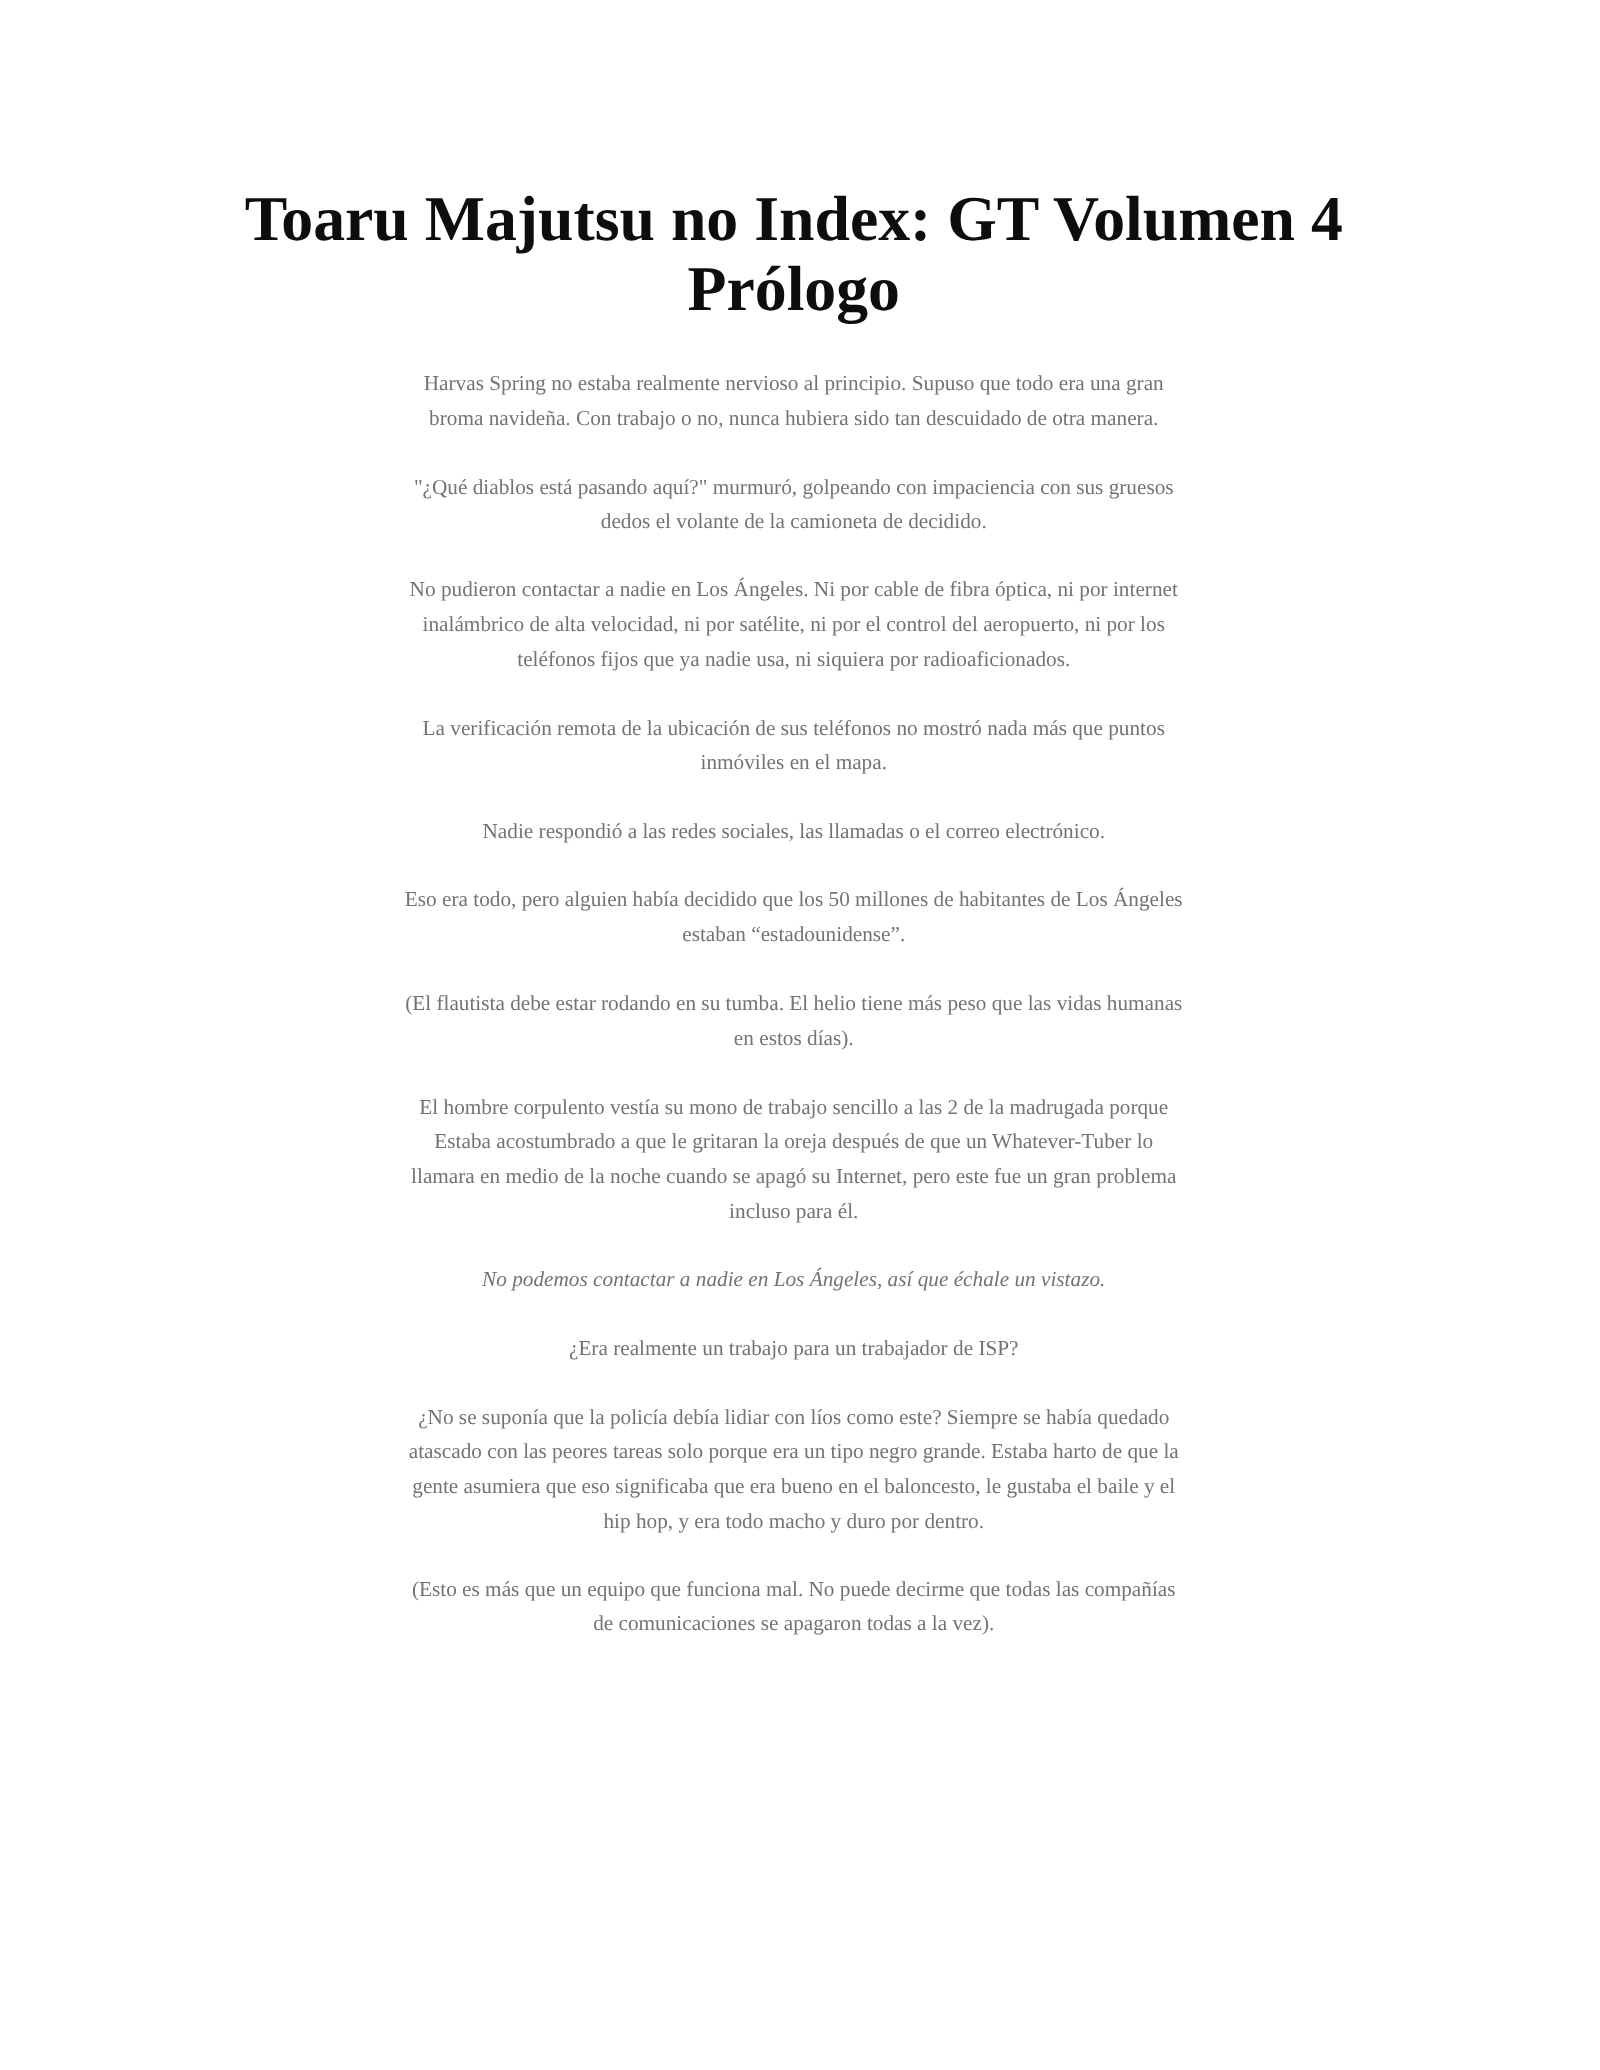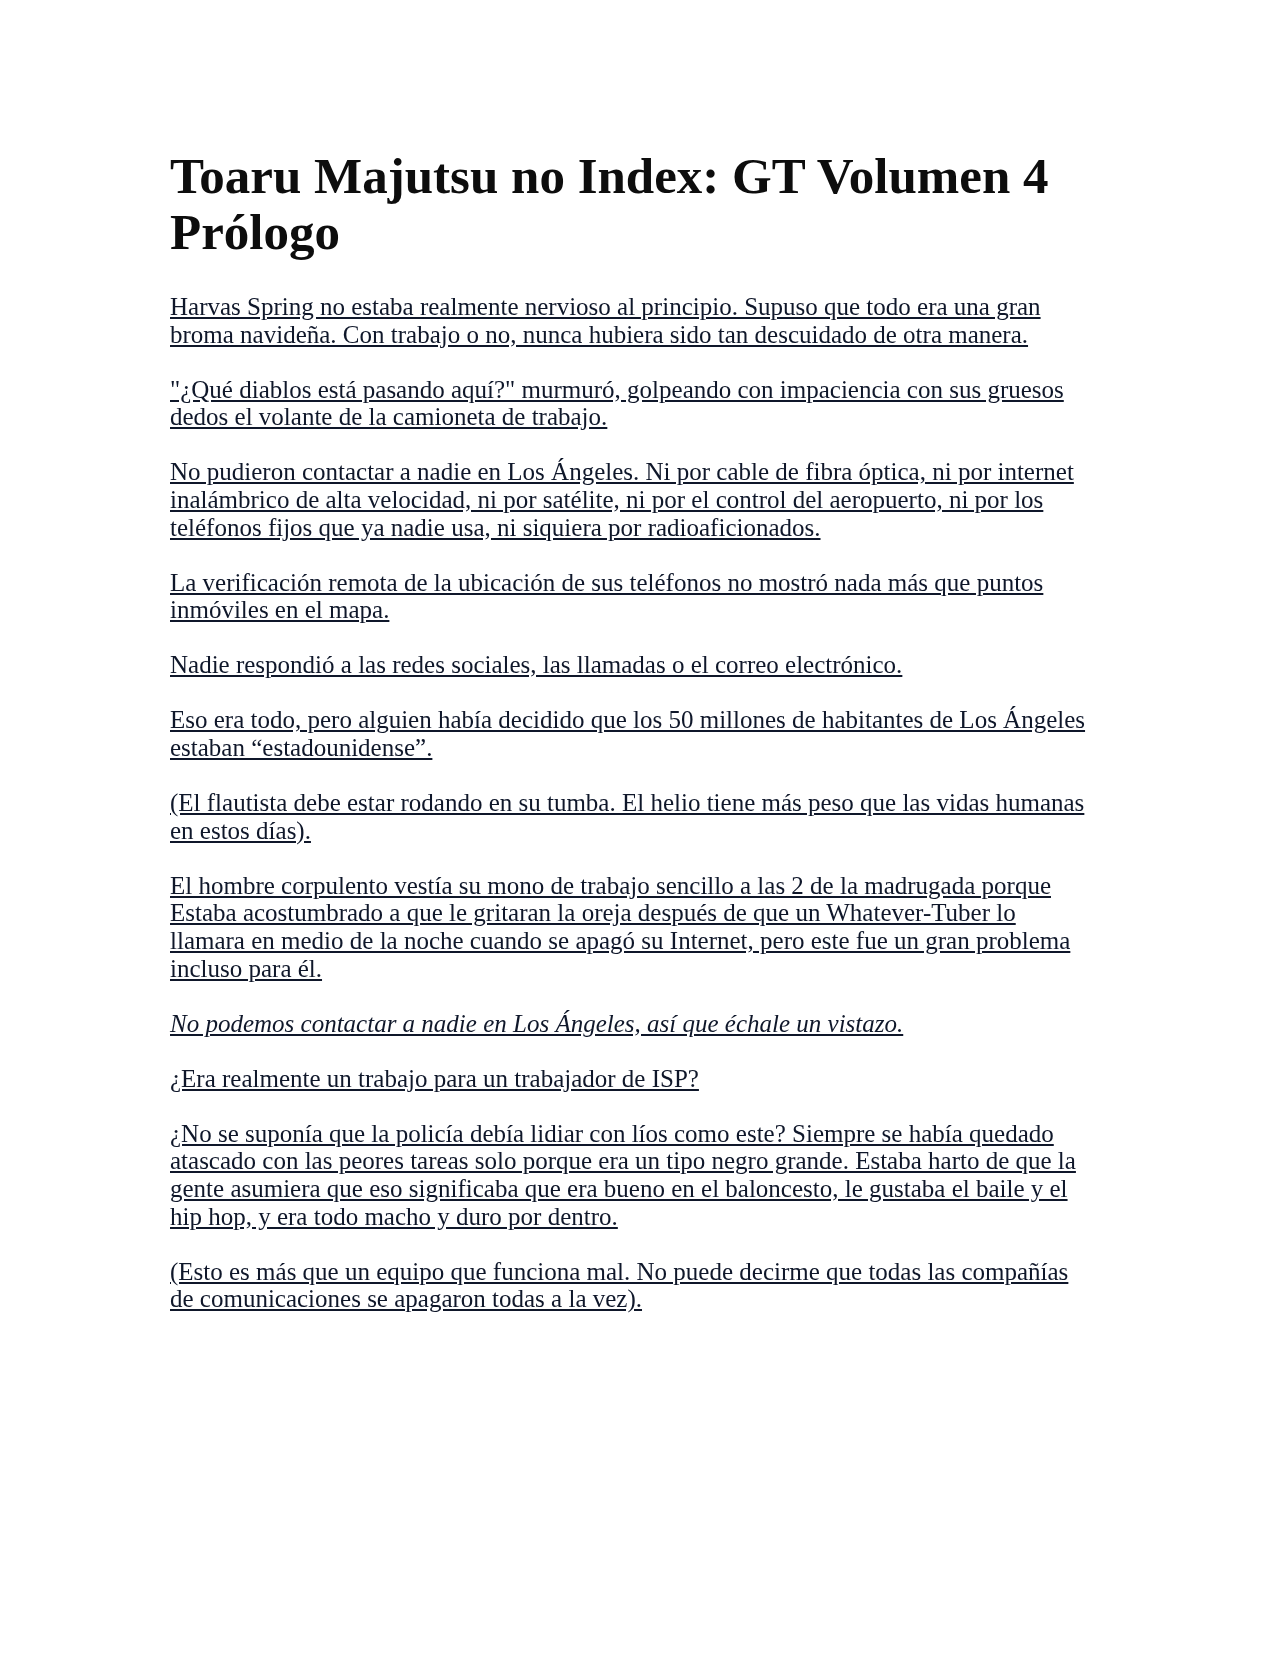--- a/index.html
+++ b/index.html
@@ -34,50 +34,50 @@
       color: #0d0d0d;
     }
     .body {
       position: absolute;
       top: 293px;
       left: 0;
       width: 930px;
     }
     .para {
       margin: 0 0 27.5px 0;
-      font-size: 25px;
+      font-size: 17px;
       line-height: 27.6px;
-      color: #0f172a;
-      text-decoration: underline;
+      color: #737373;
     }
     .para.italic {
       font-style: italic;
     }
     .line {
       display: block;
       white-space: nowrap;
+      text-align: center;
     }
   </style>
 </head>
 <body>
 
 <div class="page">
   <h1 class="title">
     <span class="line">Toaru Majutsu no Index: GT Volumen 4</span>
     <span class="line">Prólogo</span>
   </h1>
 
   <div class="body" id="doc-body">
       <p class="para">
         <span class="line">Harvas Spring no estaba realmente nervioso al principio. Supuso que todo era una gran</span>
         <span class="line">broma navideña. Con trabajo o no, nunca hubiera sido tan descuidado de otra manera.</span>
       </p>
       <p class="para">
         <span class="line">"¿Qué diablos está pasando aquí?" murmuró, golpeando con impaciencia con sus gruesos</span>
-        <span class="line">dedos el volante de la camioneta de trabajo.</span>
+        <span class="line">dedos el volante de la camioneta de decidido.</span>
       </p>
       <p class="para">
         <span class="line">No pudieron contactar a nadie en Los Ángeles. Ni por cable de fibra óptica, ni por internet</span>
         <span class="line">inalámbrico de alta velocidad, ni por satélite, ni por el control del aeropuerto, ni por los</span>
         <span class="line">teléfonos fijos que ya nadie usa, ni siquiera por radioaficionados.</span>
       </p>
       <p class="para">
         <span class="line">La verificación remota de la ubicación de sus teléfonos no mostró nada más que puntos</span>
         <span class="line">inmóviles en el mapa.</span>
       </p>

